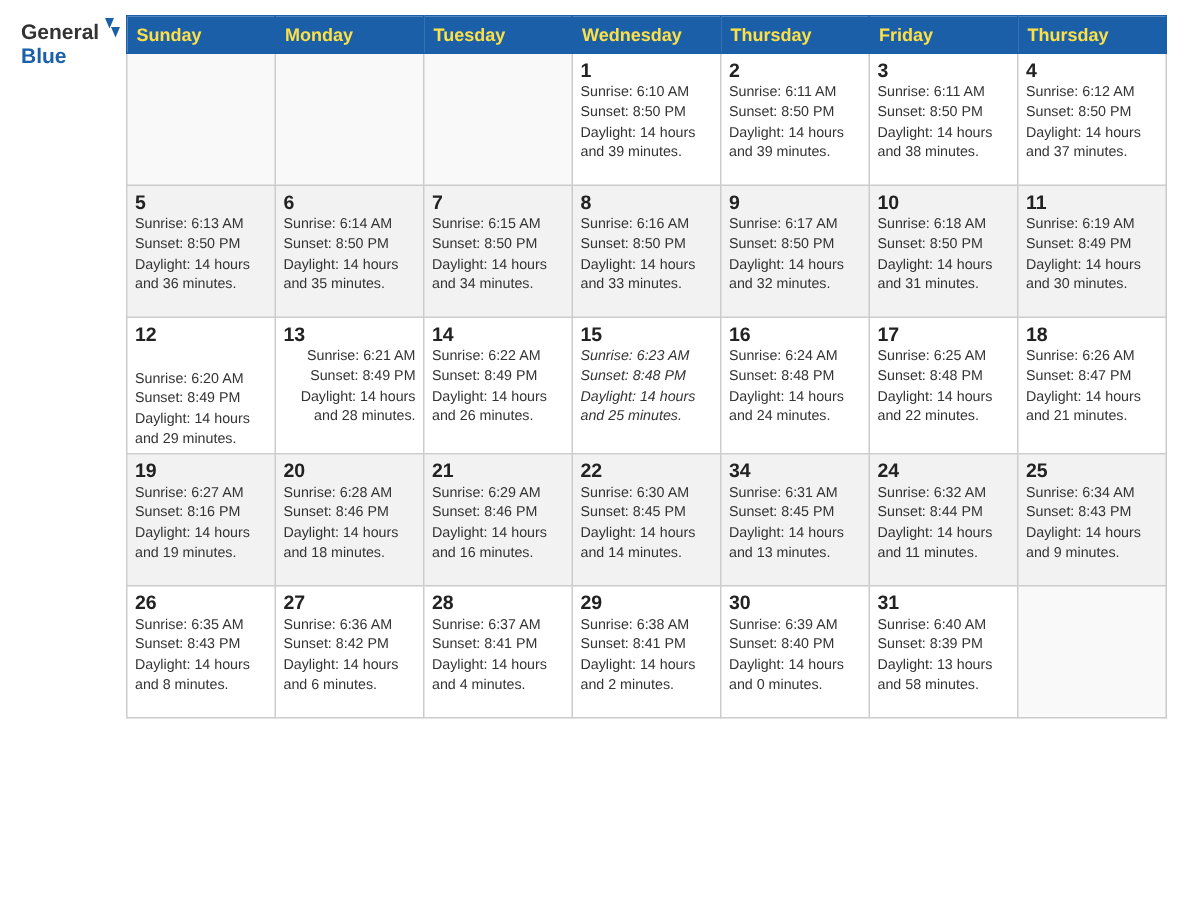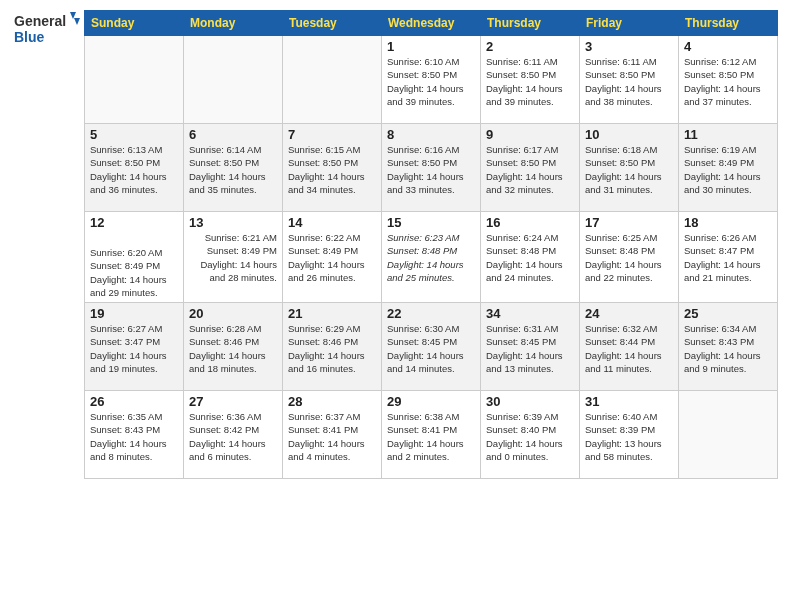--- a/index.html
+++ b/index.html
@@ -254,21 +254,21 @@
             <div class="day-info" style="white-space: pre-line;">Sunrise: 6:26 AM
 Sunset: 8:47 PM
 Daylight: 14 hours
 and 21 minutes.</div>
           </td>
         </tr>
         <tr>
           <td>
             <span class="day-number">19</span>
             <div class="day-info" style="white-space: pre-line;">Sunrise: 6:27 AM
-Sunset: 3:47 PM
+Sunset: 8:16 PM
 Daylight: 14 hours
 and 19 minutes.</div>
           </td>
           <td>
             <span class="day-number">20</span>
             <div class="day-info" style="white-space: pre-line;">Sunrise: 6:28 AM
 Sunset: 8:46 PM
 Daylight: 14 hours
 and 18 minutes.</div>
           </td>

